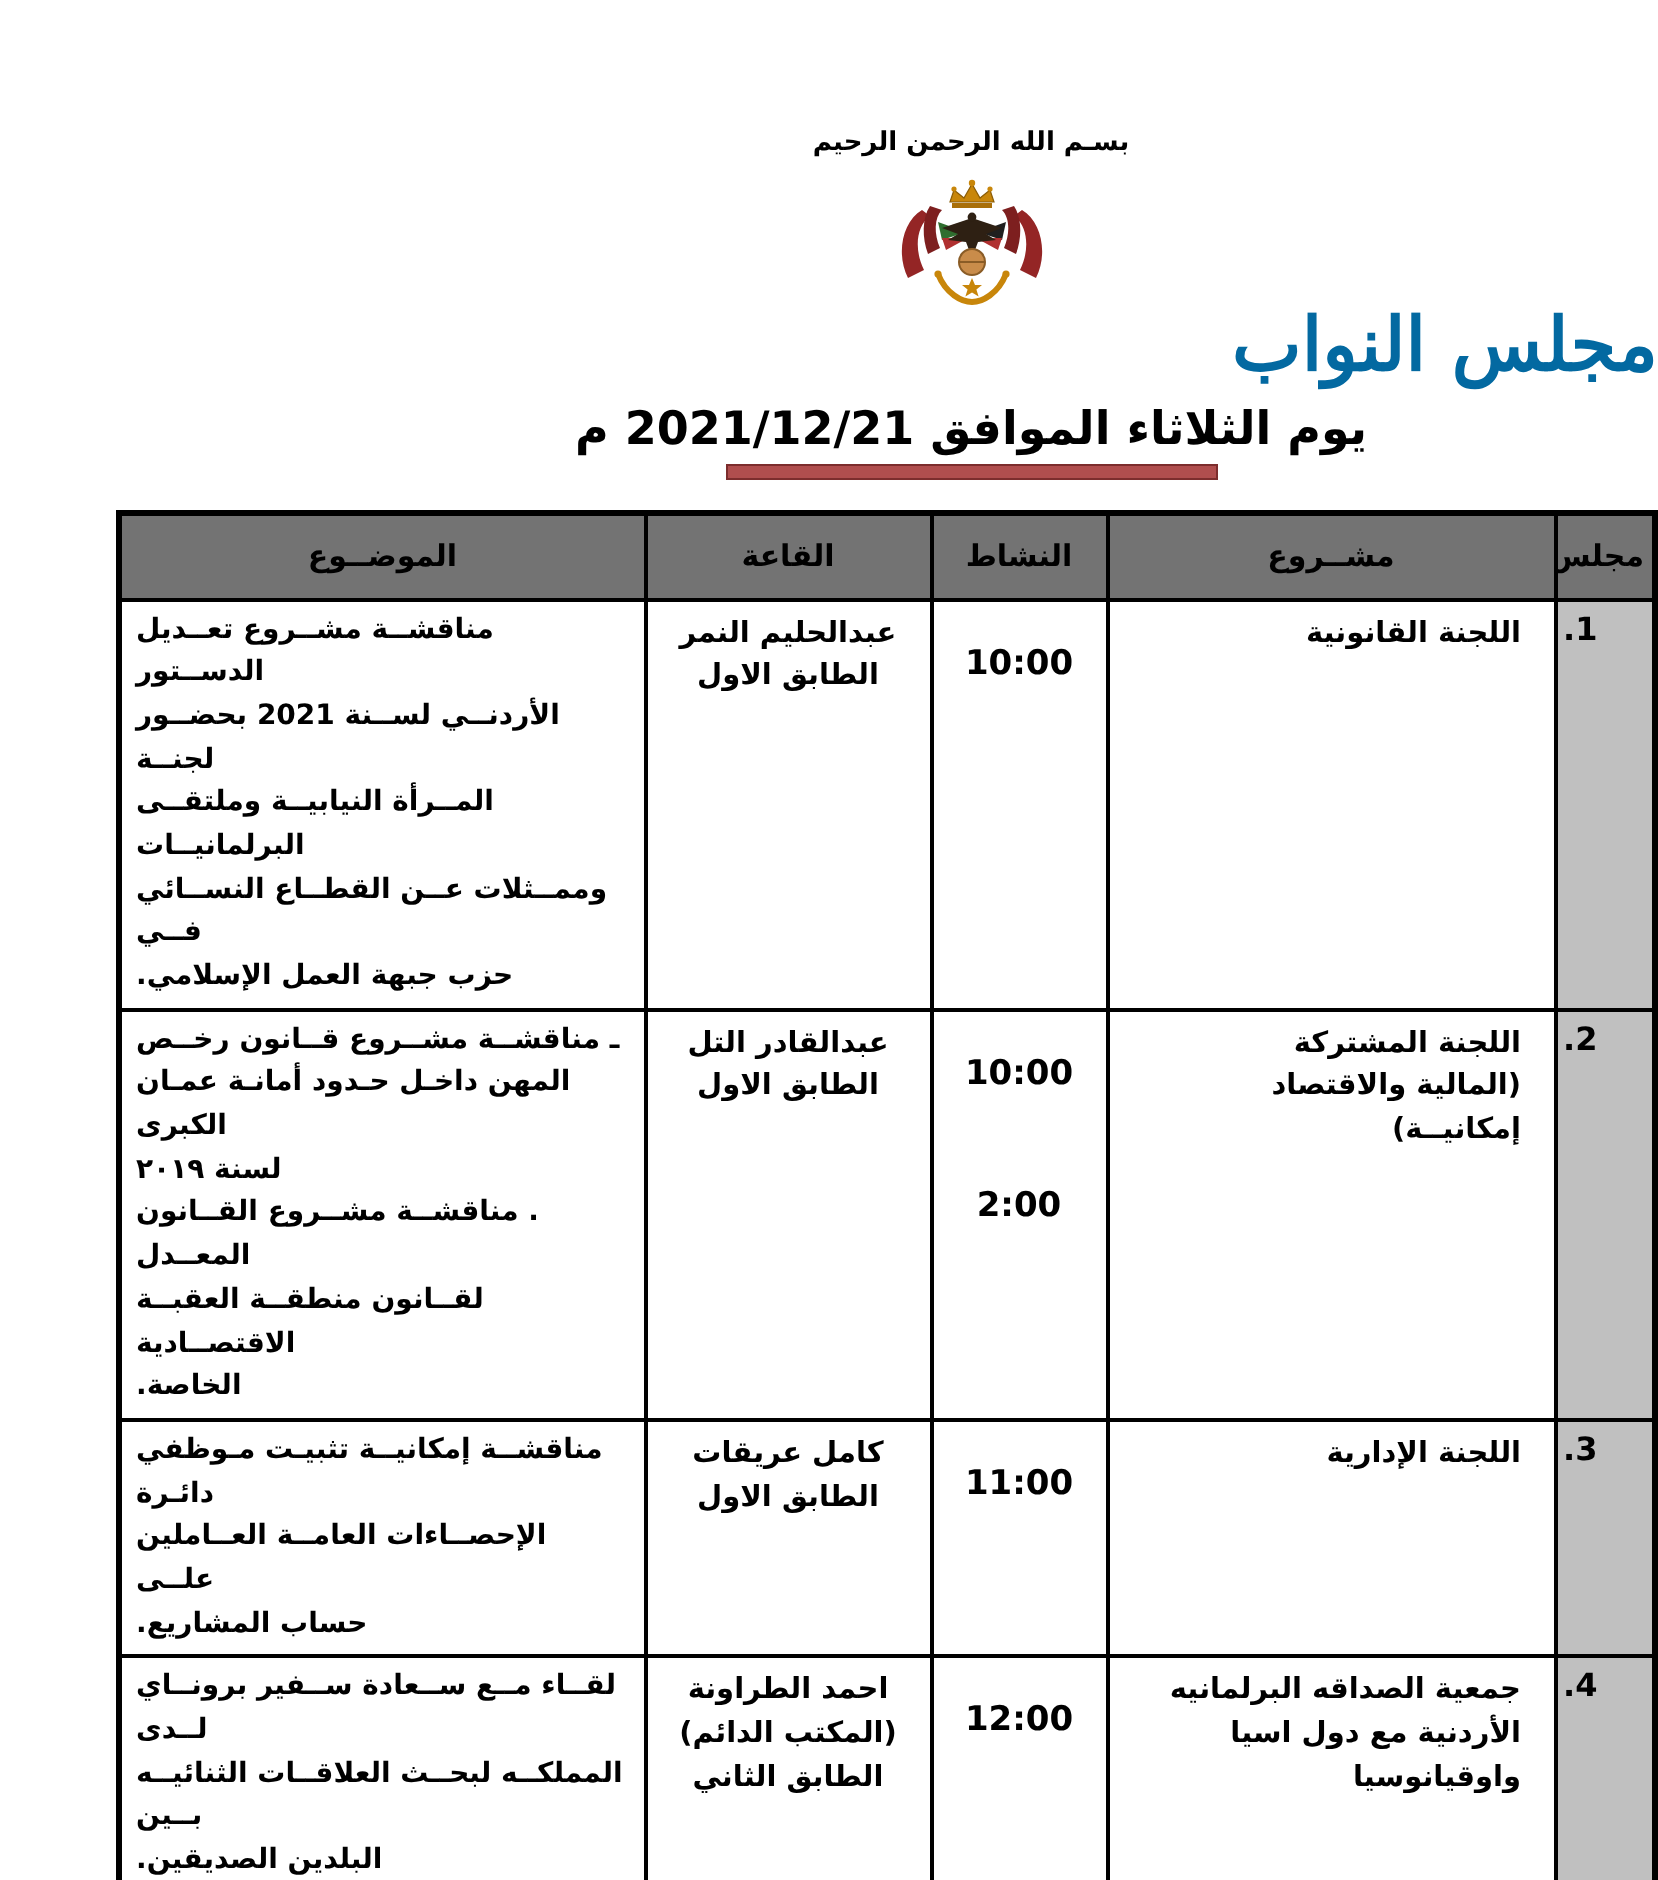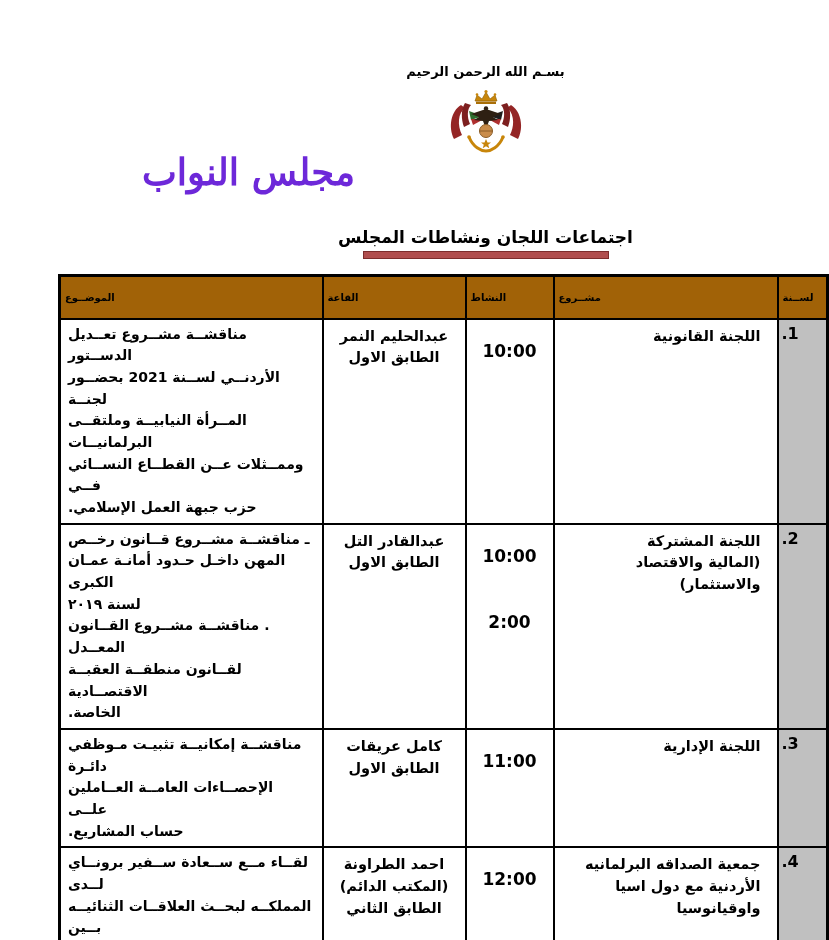--- a/index.html
+++ b/index.html
@@ -10,21 +10,21 @@
   }
   .page{width:687px;height:940px;position:relative;}
 
   
   .bismillah{
     padding-top:64px;text-align:center;font-size:13px;font-weight:bold;
     letter-spacing:0.5px;
   }
   .emblem{margin:10px auto 0;width:110px;height:64px;text-align:center;}
   .calligraphy{
-    text-align:left;color:#6d28d9;font-size:37px;font-weight:bold;
+    text-align:right;color:#0369a1;font-size:37px;font-weight:bold;
     line-height:42px;margin-top:-2px;
     font-family:"DejaVu Serif", serif;
   }
   .heading{
     margin-top:34px;text-align:center;font-size:17px;font-weight:bold;
   }
   .date-line{
     margin-top:9px;text-align:center;font-size:23px;font-weight:bold;
   }
   .date-underline{
@@ -35,22 +35,22 @@
   
   table.schedule{
     width:768px;margin:15px auto 0;border-collapse:collapse;
     border:3px solid #000;table-layout:fixed;
   }
   .schedule th,.schedule td{
     border:2px solid #000;vertical-align:top;box-sizing:border-box;
     font-weight:bold;overflow:hidden;
   }
   .schedule th{
-    background:#a16207;font-size:10px;height:43px;
-    vertical-align:middle;text-align:left;padding:2px 4px;
+    background:#737373;font-size:15px;height:43px;
+    vertical-align:middle;text-align:center;padding:2px 4px;
   }
   col.c-num{width:50px;}
   col.c-act{width:224px;}
   col.c-time{width:88px;}
   col.c-hall{width:143px;}
   col.c-subj{width:263px;}
 
   td.num-cell{
     background:#c0c0c0;text-align:left;font-size:16px;
     padding:4px 3px;direction:rtl;
@@ -108,36 +108,36 @@
 
       <path d="M38,48 C42,58 50,62 55,62 C60,62 68,58 72,48" fill="none" stroke="#c8860a" stroke-width="3"></path>
       <path d="M55,50 L56.5,53.5 L60,53.5 L57.2,55.8 L58.3,59.2 L55,57.2 L51.7,59.2 L52.8,55.8 L50,53.5 L53.5,53.5 Z" fill="#c8860a"></path>
       <circle cx="38" cy="48" r="1.8" fill="#c8860a"></circle>
       <circle cx="72" cy="48" r="1.8" fill="#c8860a"></circle>
     </svg>
   </div>
 
   <div class="calligraphy">مجلس النواب</div>
 
-  <div class="heading">اجتماعات اللجان ونشاطات المجلس</div>
 
+  <div class="date-line">يوم الثلاثاء الموافق 2021/12/21 م</div>
 
   <div class="date-underline"></div>
 
   <table class="schedule">
     <colgroup>
       <col class="c-num">
         <col class="c-act">
         <col class="c-time">
         <col class="c-hall">
         <col class="c-subj">
     </colgroup>
     <thead>
       <tr>
-        <th>لســنة</th>
+        <th>مجلس</th>
         <th>مشــروع</th>
         <th>النشاط</th>
         <th>القاعة</th>
         <th>الموضــوع</th>
       </tr>
     </thead>
     <tbody>
       <tr class="r1">
         <td class="num-cell">1.</td>
         <td class="act-cell">اللجنة القانونية</td>
@@ -146,21 +146,21 @@
 الطابق الاول</td>
         <td class="subj-cell">مناقشــة مشــروع تعــديل الدســتور
 الأردنــي لســنة 2021 بحضــور لجنــة
 المــرأة النيابيــة وملتقــى البرلمانيــات
 وممــثلات عــن القطــاع النســائي فــي
 حزب جبهة العمل الإسلامي.</td>
       </tr>
       <tr class="r2">
         <td class="num-cell">2.</td>
         <td class="act-cell">اللجنة المشتركة
-(المالية والاقتصاد والاستثمار)</td>
+(المالية والاقتصاد إمكانيــة)</td>
         <td class="time-cell">10:00
 
 
 2:00</td>
         <td class="hall-cell">عبدالقادر التل
 الطابق الاول</td>
         <td class="subj-cell">ـ مناقشــة مشــروع قــانون رخــص
 المهن داخـل حـدود أمانـة عمـان الكبرى
 لسنة ٢٠١٩
 . مناقشــة مشــروع القــانون المعــدل

